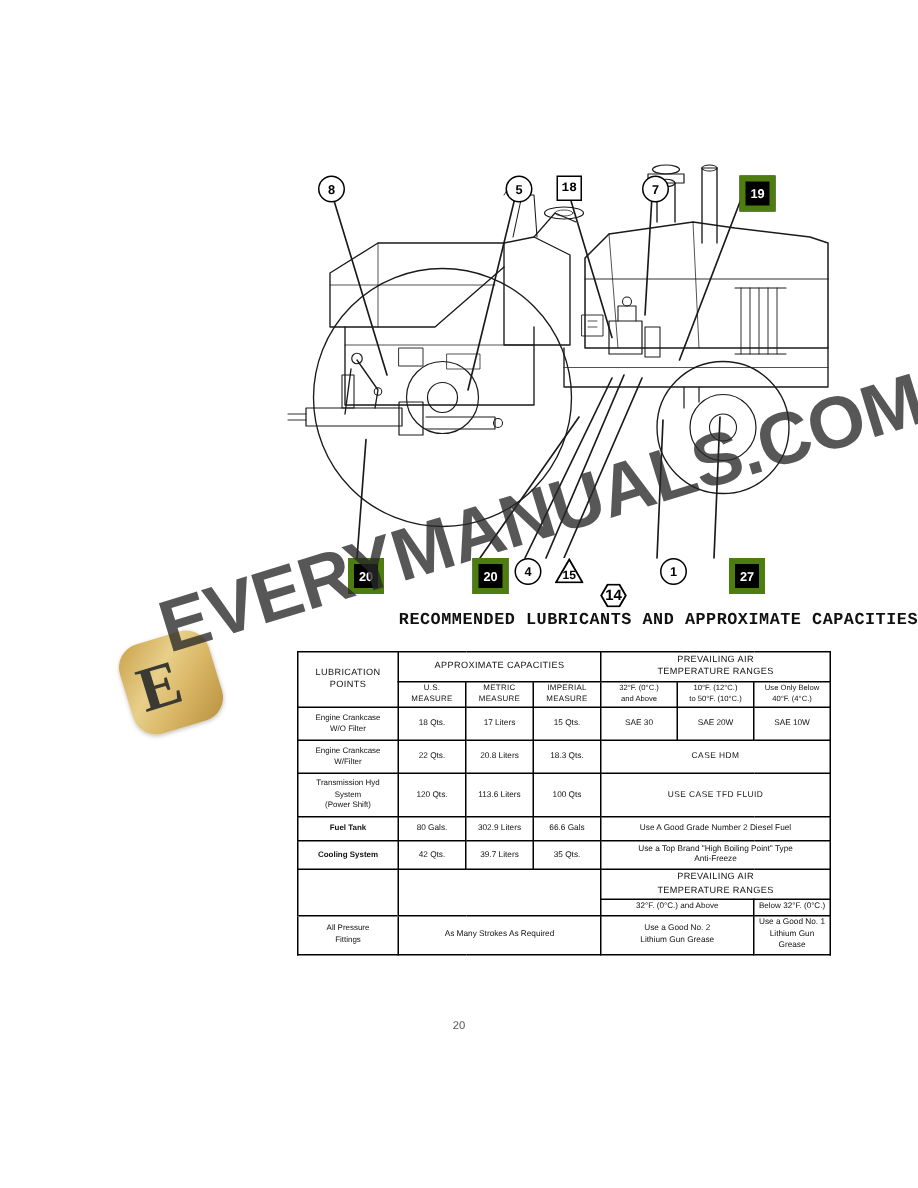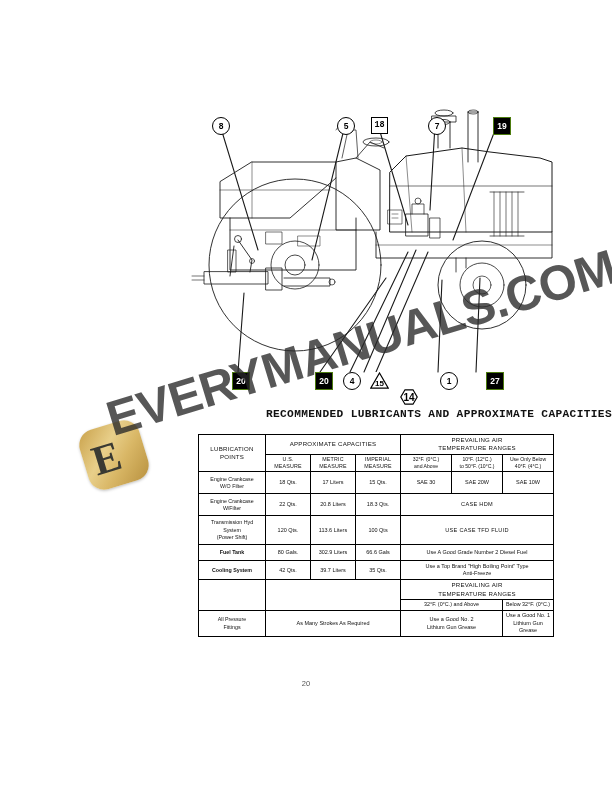--- a/index.html
+++ b/index.html
@@ -52,21 +52,21 @@
     color: #000;
   }
   .cal-sq-white {
     width: 15px; height: 15px;
     border: 1.3px solid #000;
     background: #fff;
     color: #000;
   }
   .cal-sq-black {
     width: 16px; height: 16px;
-    border: 1px solid #4d7c0f;
+    border: 4px solid #4d7c0f;
     background: #000;
     color: #fff;
   }
   .cal-tri {
     width: 19px; height: 17px;
     background: #fff;
     color: #000;
     position: relative;
     align-items: flex-end;
     padding-bottom: 1px;

